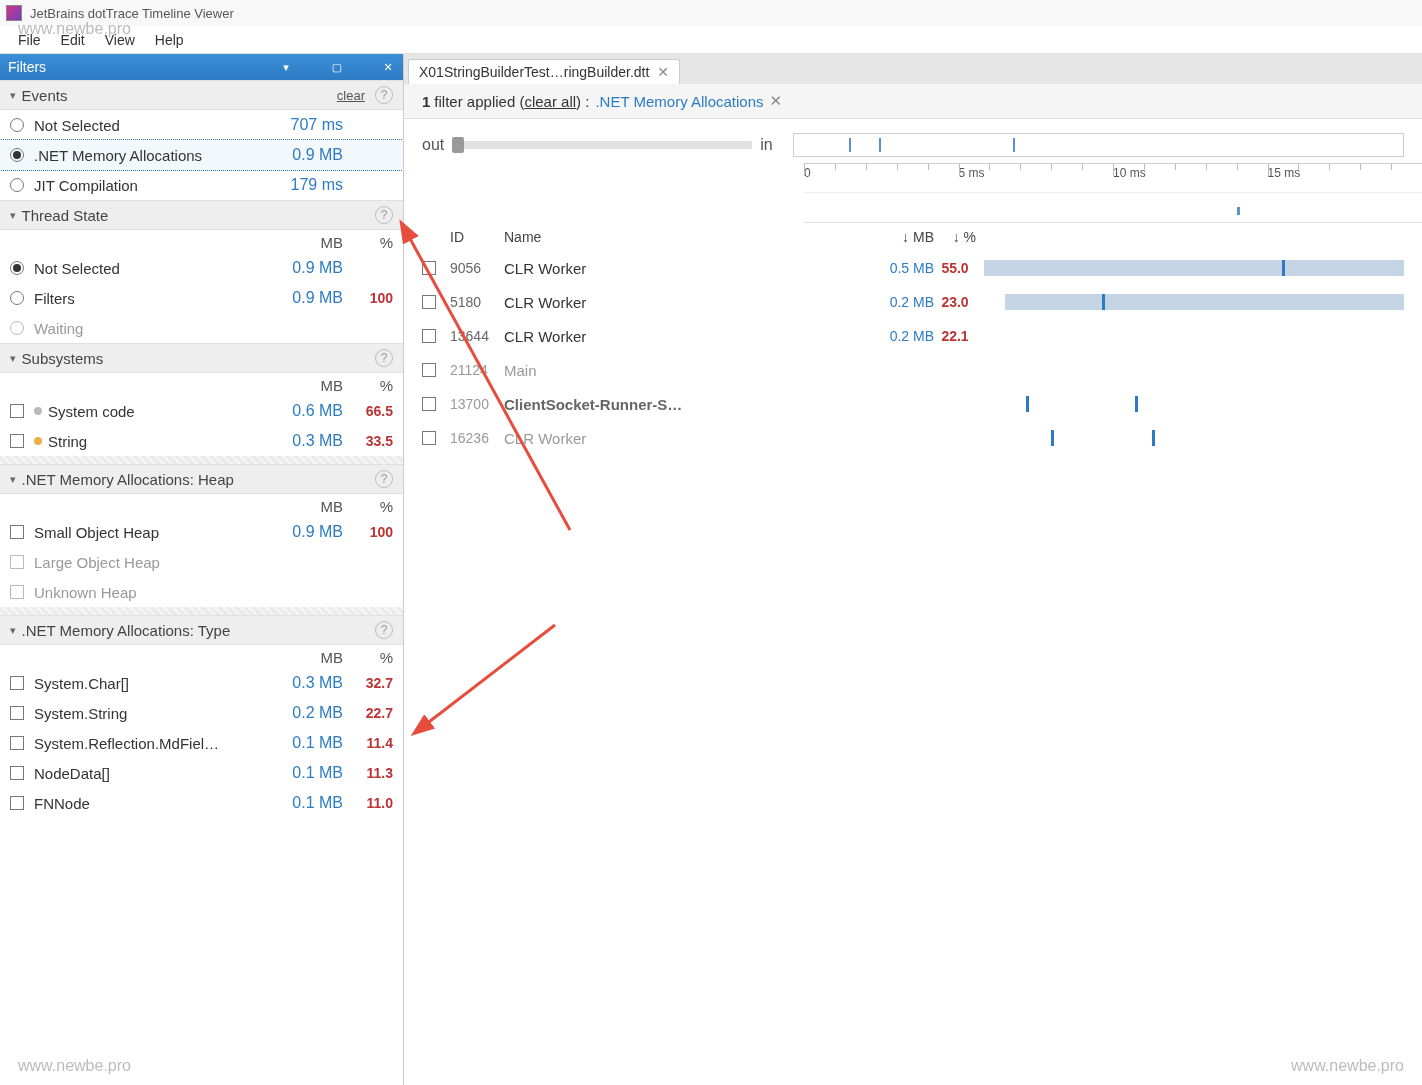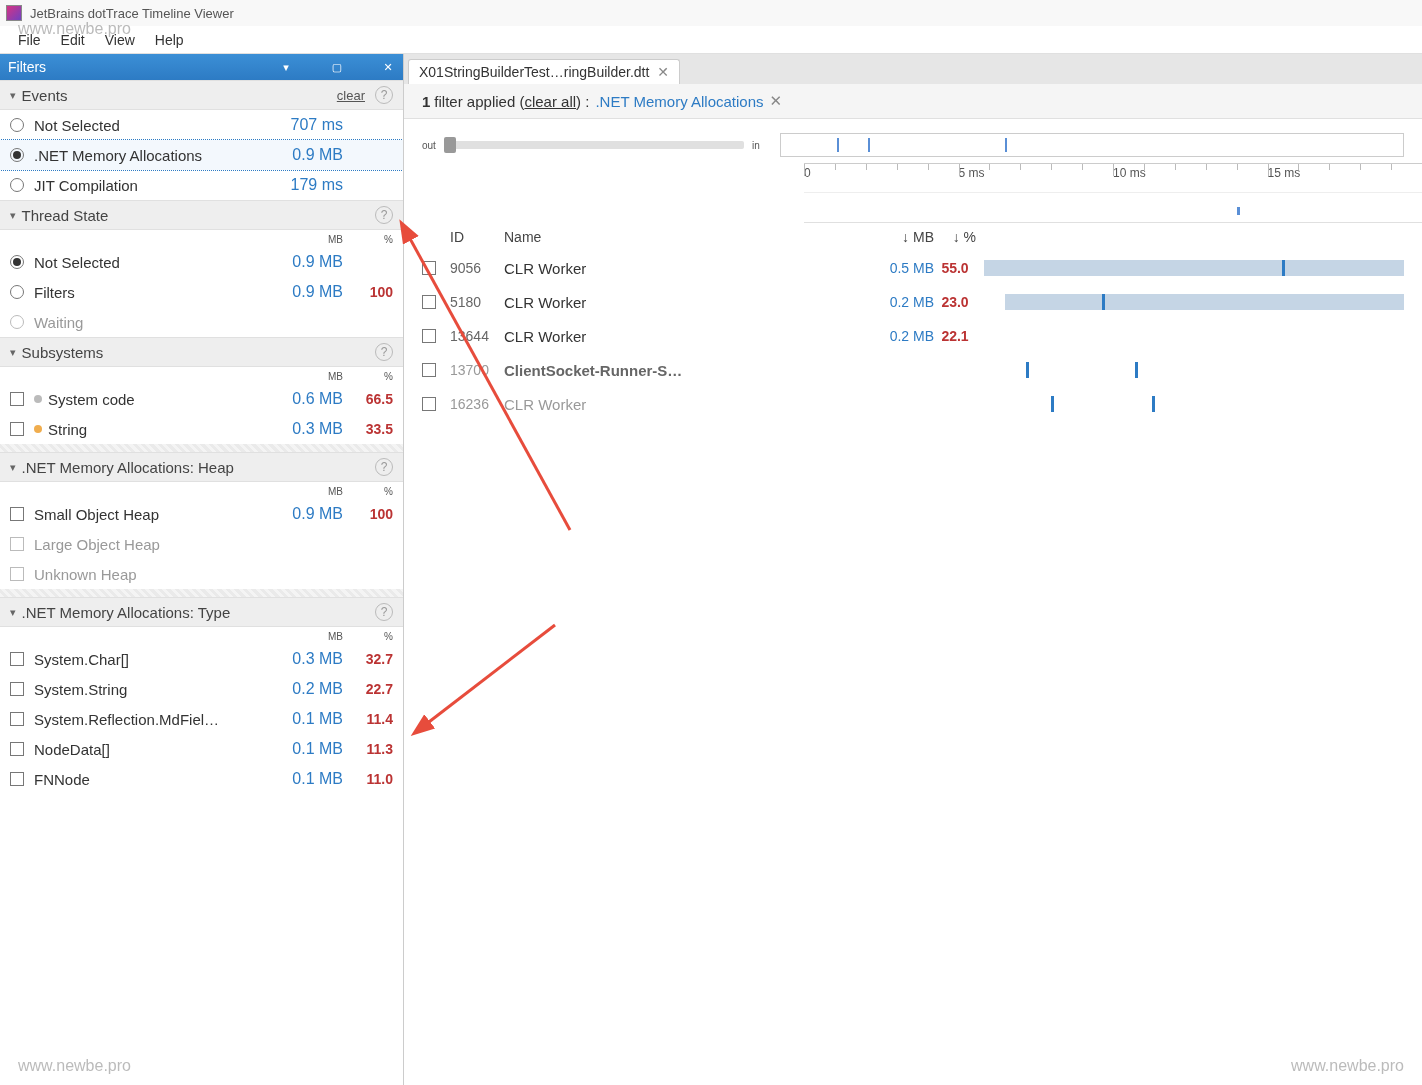--- a/index.html
+++ b/index.html
@@ -12,21 +12,21 @@
 .main { display: flex; height: calc(100vh - 54px); }
 .sidebar { width: 404px; border-right: 1px solid #ccc; display: flex; flex-direction: column; overflow-y: auto; }
 .filters-hdr { background: linear-gradient(#3b8fd6,#2d7bc4); color: #fff; height: 26px; display: flex; align-items: center; padding: 0 8px; font-size: 14px; gap: 31px; }
 .filters-hdr .sp { flex: 1; }
 .filters-hdr .ico { width: 14px; text-align: center; margin-left: 6px; font-size: 11px; cursor: pointer; }
 .section-hdr { background: #eeeeee; border-top: 1px solid #e0e0e0; border-bottom: 1px solid #e0e0e0; height: 30px; display: flex; align-items: center; padding: 0 10px; font-size: 15px; color: #444; }
 .section-hdr .chev { color: #666; margin-right: 6px; font-size: 11px; }
 .section-hdr .sp { flex: 1; }
 .section-hdr .clear { color: #555; text-decoration: underline; margin-right: 10px; font-size: 13px; cursor: pointer; }
 .section-hdr .help { width: 18px; height: 18px; border: 1px solid #bbb; border-radius: 50%; color: #999; font-size: 12px; display: flex; align-items: center; justify-content: center; cursor: pointer; }
-.cols { display: flex; padding: 4px 10px 2px 10px; font-size: 10px; color: #555; }
+.cols { display: flex; padding: 4px 10px 2px 10px; font-size: 15px; color: #555; }
 .cols .c-lbl { flex: 1; }
 .cols .c-mb { width: 66px; text-align: right; }
 .cols .c-pc { width: 50px; text-align: right; }
 .row { display: flex; align-items: center; padding: 4px 10px; font-size: 15px; min-height: 30px; }
 .row .radio { width: 14px; height: 14px; border: 1px solid #777; border-radius: 50%; margin-right: 10px; position: relative; flex-shrink: 0; }
 .row .radio.on::after { content: ""; width: 8px; height: 8px; background: #333; border-radius: 50%; position: absolute; top: 2px; left: 2px; }
 .row .check { width: 14px; height: 14px; border: 1px solid #777; margin-right: 10px; flex-shrink: 0; }
 .row .dot { width: 8px; height: 8px; border-radius: 50%; margin-right: 6px; flex-shrink: 0; }
 .row .lbl { flex: 1; white-space: nowrap; overflow: hidden; text-overflow: ellipsis; }
 .row .mb { width: 66px; text-align: right; color: #2d7bc4; font-size: 16px; }
@@ -37,21 +37,21 @@
 .divider { height: 8px; background: repeating-linear-gradient(45deg,#f4f4f4,#f4f4f4 3px,#eaeaea 3px,#eaeaea 6px); }
 .content { flex: 1; display: flex; flex-direction: column; overflow: hidden; }
 .tabbar { display: flex; background: #e6e6e6; height: 30px; align-items: flex-end; padding-left: 4px; }
 .tab { background: #fff; border: 1px solid #ccc; border-bottom: none; padding: 4px 10px; font-size: 14px; display: flex; align-items: center; border-radius: 3px 3px 0 0; }
 .tab .cls { margin-left: 8px; color: #888; cursor: pointer; }
 .filterbar { display: flex; align-items: center; padding: 8px 18px; background: #f5f5f5; font-size: 15px; border-bottom: 1px solid #e0e0e0; }
 .filterbar b { font-weight: 700; margin-right: 4px; }
 .filterbar .clearall { text-decoration: underline; cursor: pointer; }
 .filterbar .filtertag { color: #2d7bc4; margin-left: 6px; display: inline-flex; align-items: center; }
 .filterbar .filtertag .x { margin-left: 6px; color: #888; cursor: pointer; }
-.zoomrow { display: flex; align-items: center; padding: 14px 18px 6px 18px; gap: 8px; font-size: 10px; color: #555; }
+.zoomrow { display: flex; align-items: center; padding: 14px 18px 6px 18px; gap: 8px; font-size: 16px; color: #555; }
 .zoomrow .slider { flex: 0 0 300px; height: 8px; background: #e0e0e0; border-radius: 2px; position: relative; }
 .zoomrow .slider .thumb { position: absolute; left: 0; top: -4px; width: 12px; height: 16px; background: #999; border-radius: 2px; }
 .zoomrow .overview { flex: 1; height: 24px; border: 1px solid #ccc; margin-left: 12px; position: relative; }
 .zoomrow .overview .m { position:absolute; top:4px; width:2px; height:14px; background:#5a8fd6; }
 .ruler { margin-left: 400px; height: 30px; border-top: 1px solid #ccc; border-bottom: 1px solid #eee; position: relative; font-size: 12px; color: #555; }
 .ruler .tick { position: absolute; top: 0; border-left: 1px solid #bbb; height: 8px; }
 .ruler .lbl { position: absolute; top: 2px; }
 .minitrack { margin-left: 400px; height: 30px; border-bottom: 1px solid #e0e0e0; position: relative; }
 .minitrack .m { position: absolute; top: 14px; width: 3px; height: 8px; background: #5a8fd6; }
 .threadhdr { display: flex; padding: 6px 18px; font-size: 14px; color: #444; }
@@ -357,20 +357,28 @@
           </span>
         </div>
         <div class="threadrow">
           <span class="chk"></span>
           <span class="id">13644</span>
           <span class="nm">CLR Worker</span>
           <span class="mb">0.2 MB</span>
           <span class="pc">22.1</span>
           <span class="tl"></span>
         </div>
+        <div class="threadrow dim">
+          <span class="chk"></span>
+          <span class="id">21124</span>
+          <span class="nm">Main</span>
+          <span class="mb"></span>
+          <span class="pc"></span>
+          <span class="tl"></span>
+        </div>
         <div class="threadrow dim bold">
           <span class="chk"></span>
           <span class="id">13700</span>
           <span class="nm">ClientSocket-Runner-S…</span>
           <span class="mb"></span>
           <span class="pc"></span>
           <span class="tl">
             <span class="ev" style="left: 10%;"></span>
             <span class="ev" style="left: 36%;"></span>
           </span>

